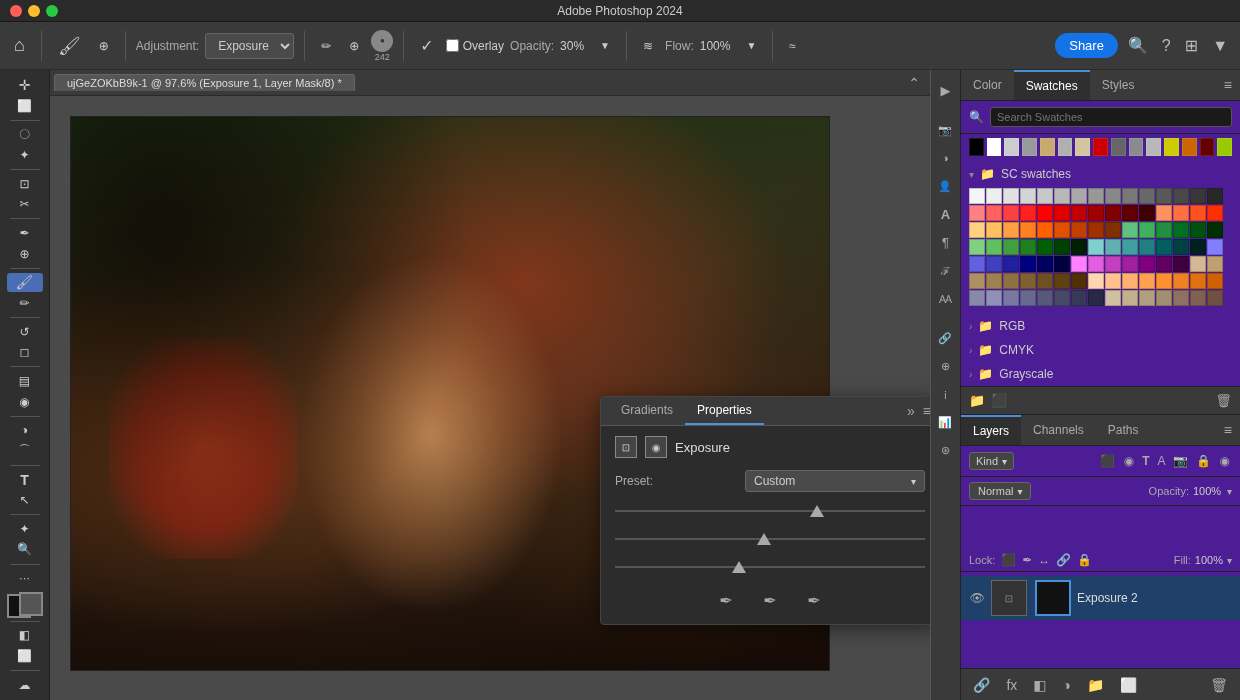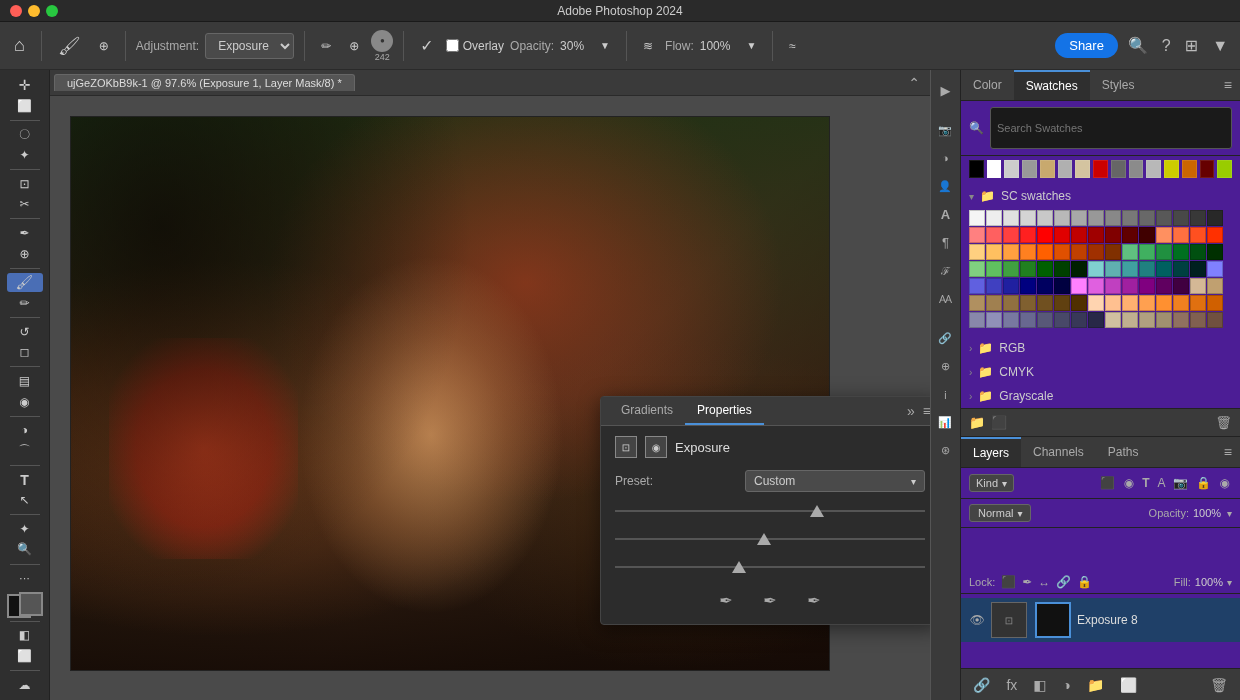--- a/index.html
+++ b/index.html
@@ -499,21 +499,21 @@
       display: flex;
       align-items: center;
       gap: 6px;
       border-bottom: 1px solid #222;
     }
     .swatches-search input {
       flex: 1;
       background: #1a1a1a;
       border: 1px solid #555;
       color: #ccc;
-      padding: 14px 6px;
+      padding: 3px 6px;
       border-radius: 3px;
       font-size: 11px;
     }
     .swatches-search-icon {
       color: #888;
       font-size: 12px;
     }
     .basic-colors-row {
       display: flex;
       padding: 4px 8px;
@@ -1142,21 +1142,21 @@
           <span class="fill-val">100%</span>
           <span class="chevron-icon" style="color:#aaa">▾</span>
         </div>
       </div>
 
       <div class="layers-list">
         <div class="layer-item active">
           <div class="layer-eye">👁</div>
           <div class="layer-thumbnail" style="background:#333; display:flex; align-items:center; justify-content:center; font-size:10px; color:#888">⊡</div>
           <div class="layer-mask-thumb"></div>
-          <span class="layer-name">Exposure 8</span>
+          <span class="layer-name">Exposure 2</span>
         </div>
       </div>
 
       <div class="layers-bottom-bar">
         <span class="layers-bottom-btn">🔗</span>
         <span class="layers-bottom-btn">fx</span>
         <span class="layers-bottom-btn">◧</span>
         <span class="layers-bottom-btn">◑</span>
         <span class="layers-bottom-btn">📁</span>
         <span class="layers-bottom-btn">⬜</span>

